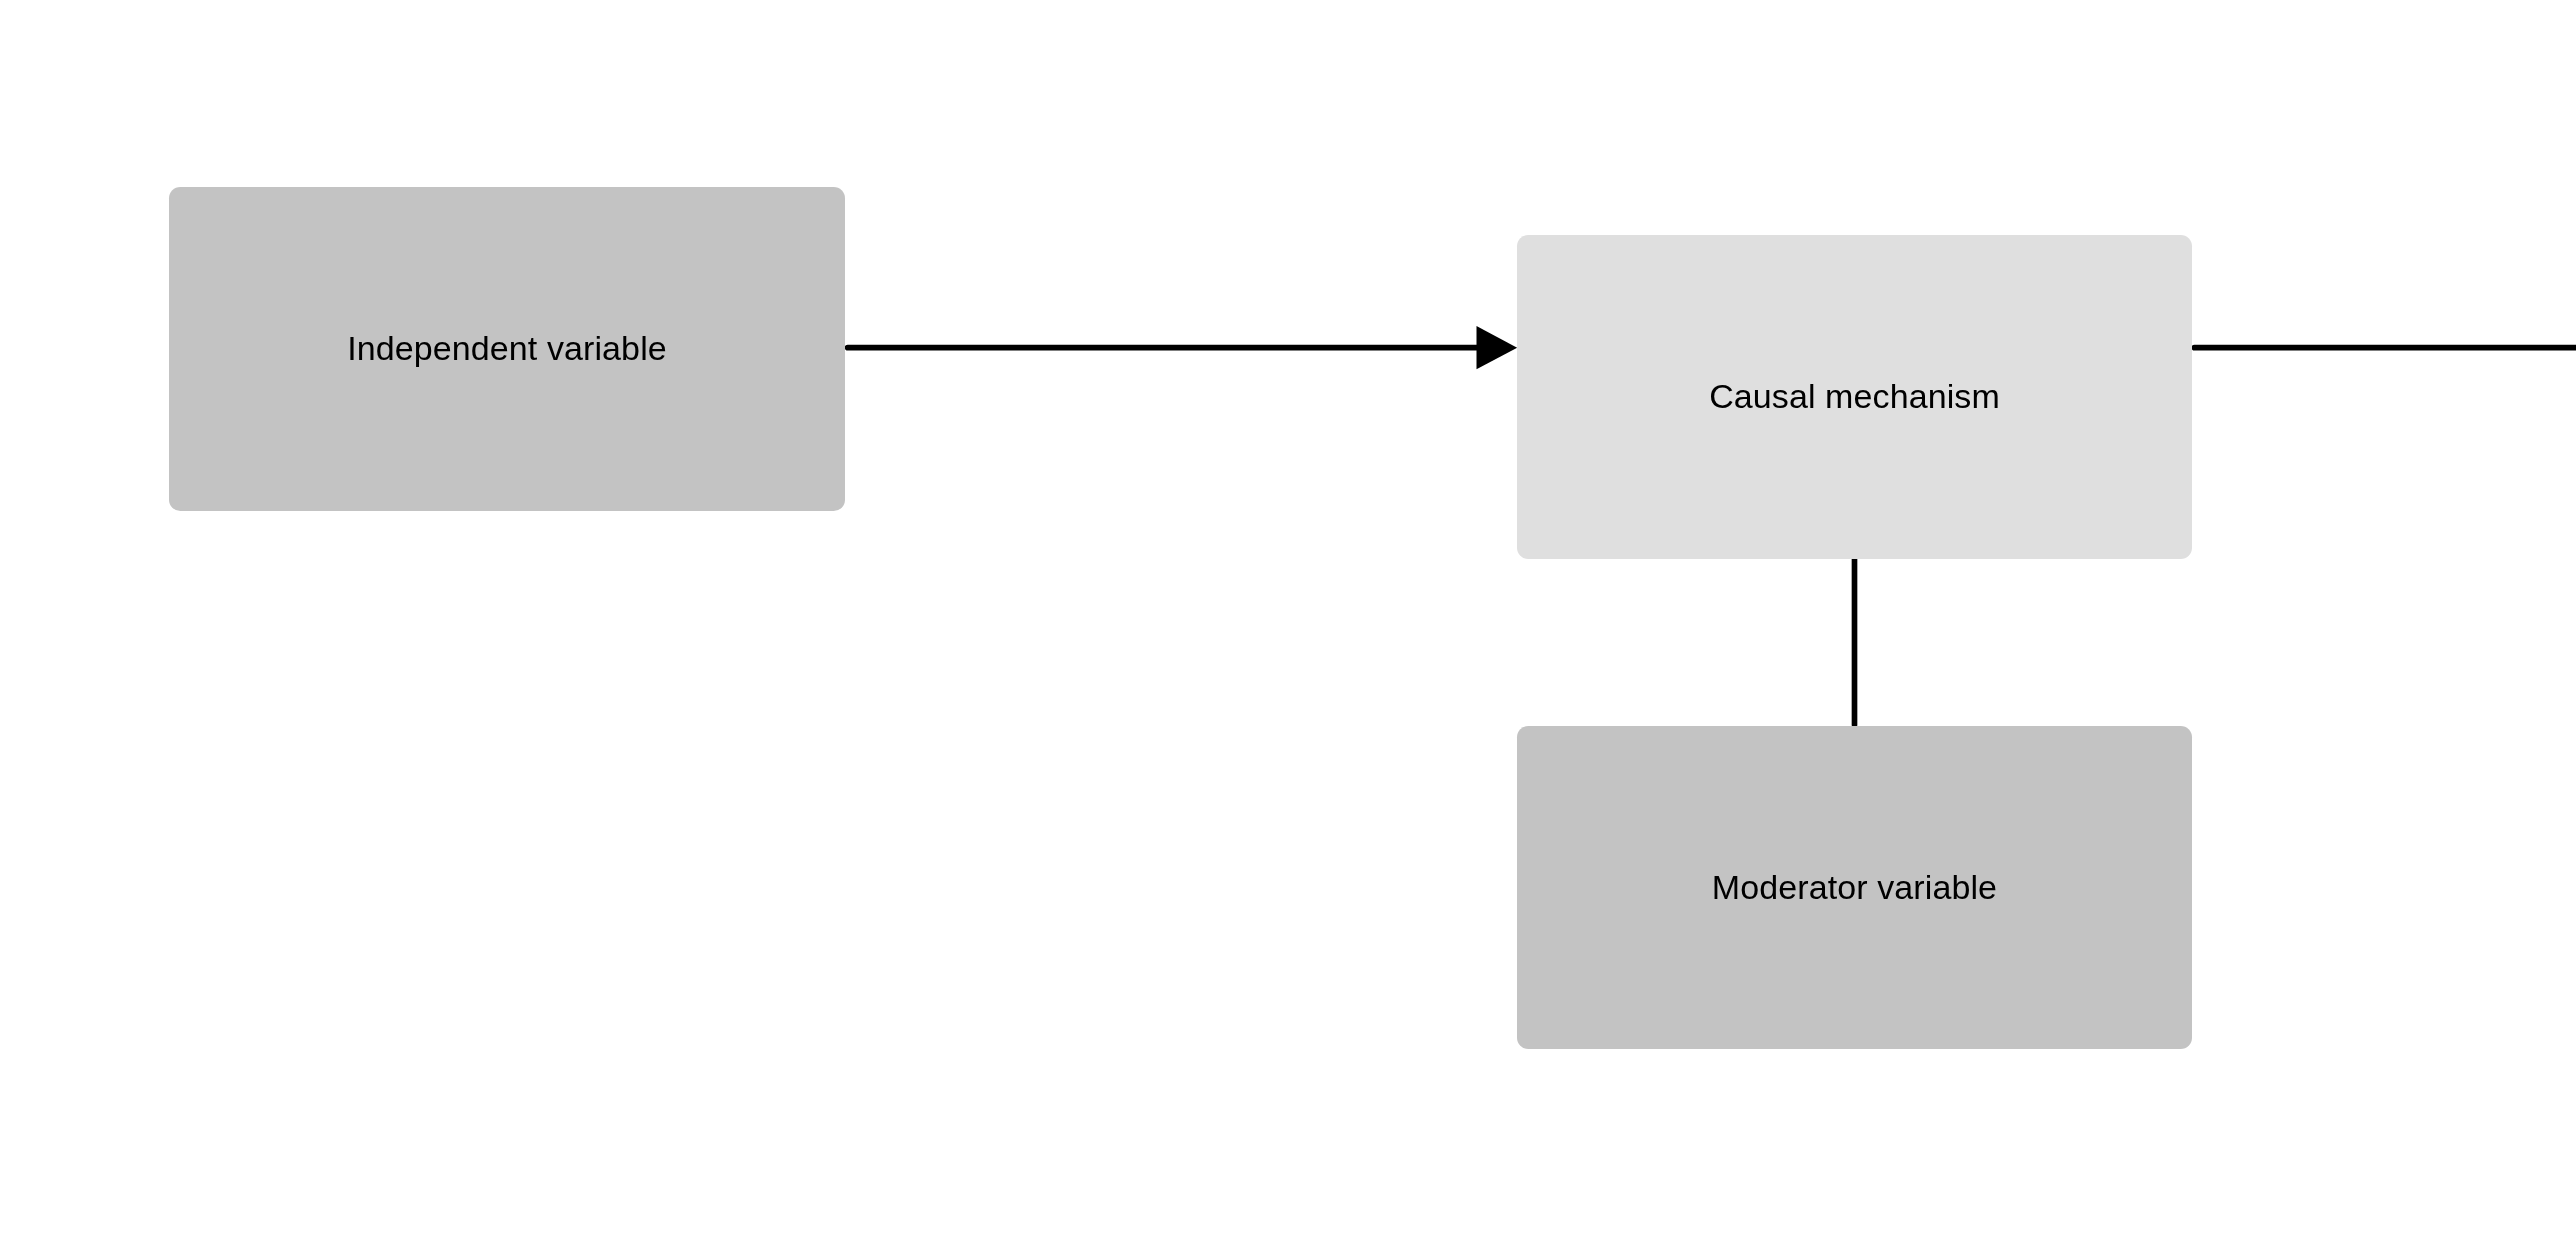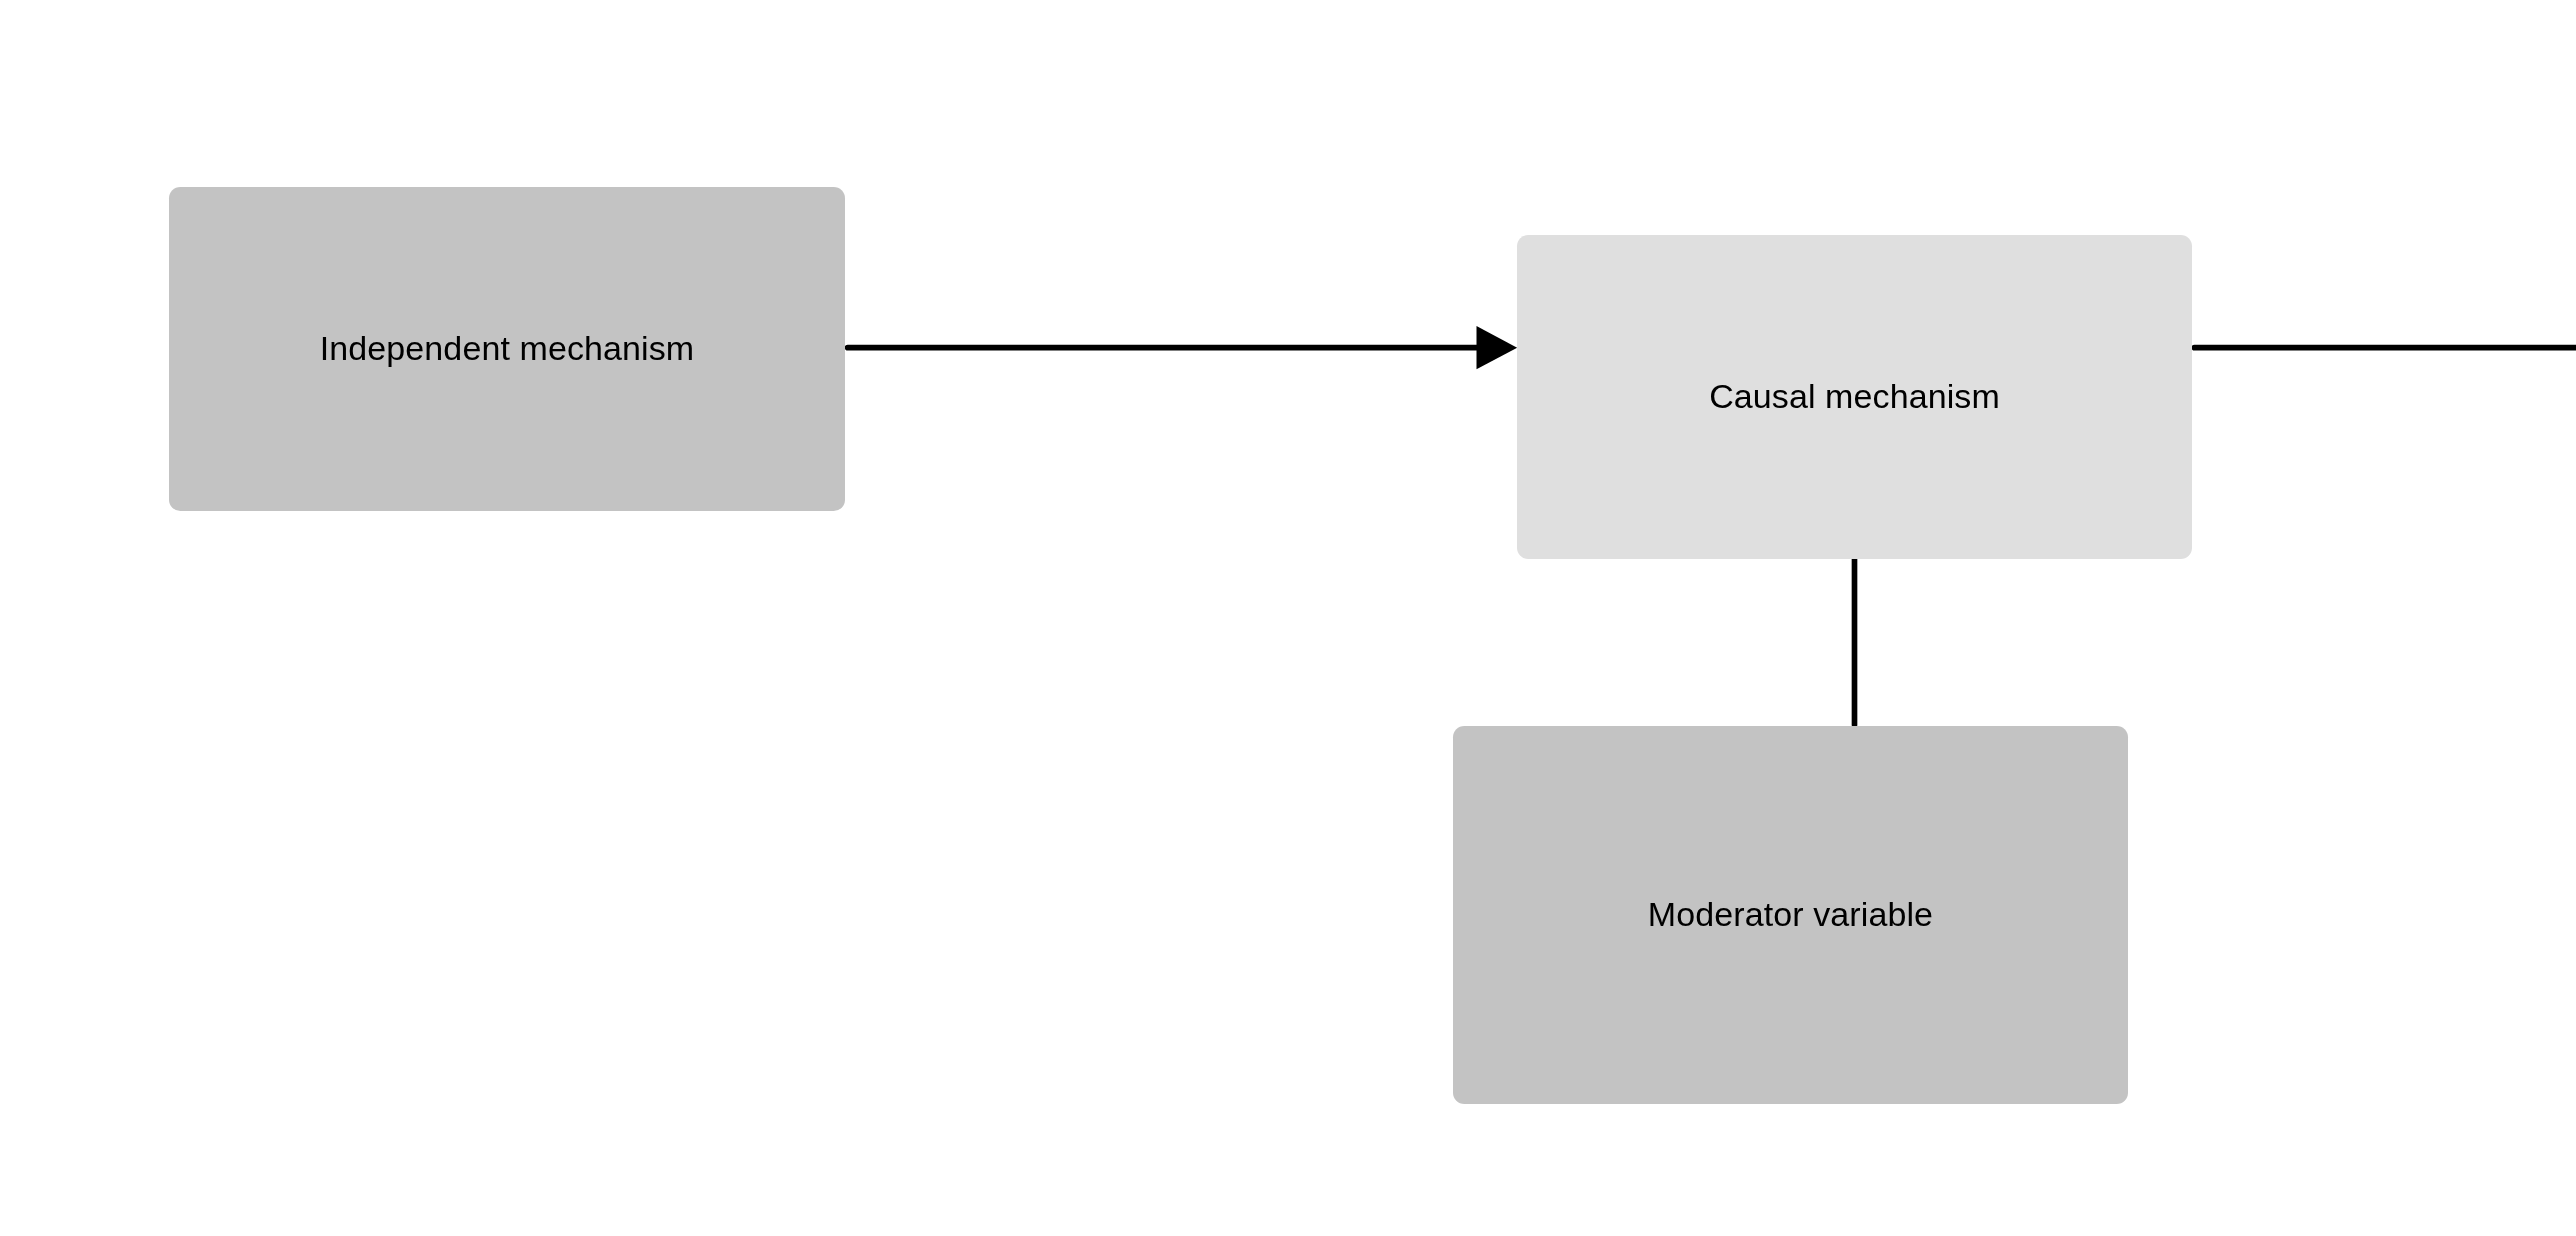--- a/index.html
+++ b/index.html
@@ -41,22 +41,22 @@
     left: 169px;  top: 187px;
     width: 676px; height: 324px;
     background: #c3c3c3;
   }
   #node-causal {
     left: 1517px; top: 187px;
     width: 675px; height: 324px;
     background: #dfdfdf;
   }
   #node-moderator {
-    left: 1453px; top: 726px;
-    width: 675px; height: 378px;
+    left: 1517px; top: 726px;
+    width: 675px; height: 323px;
     background: #c3c3c3;
   }
   
   #edges {
     position: absolute;
     left: 0; top: 0;
     width: 3709px;
     height: 1236px;
     pointer-events: none;
   }
@@ -78,21 +78,21 @@
       <polygon points="5563,675 5484,633 5484,717" fill="#000000"></polygon>
     </g>
 
     <g>
       <line x1="3600" y1="1408" x2="3600" y2="1060" stroke="#000000" stroke-width="11" stroke-linecap="round"></line>
       <polygon points="3600,988 3558,1062 3642,1062" fill="#000000"></polygon>
     </g>
   </svg>
 
   <div class="node" id="node-independent" style="background: rgb(195, 195, 195);">
-    <span class="node-label">Independent mechanism</span>
+    <span class="node-label">Independent variable</span>
   </div>
 
   <div class="node" id="node-causal" style="background: rgb(223, 223, 223); margin-top: 48px;">
     <span class="node-label">Causal mechanism</span>
   </div>
 
   <div class="node" id="node-moderator" style="background: rgb(195, 195, 195);">
     <span class="node-label">Moderator variable</span>
   </div>
 

